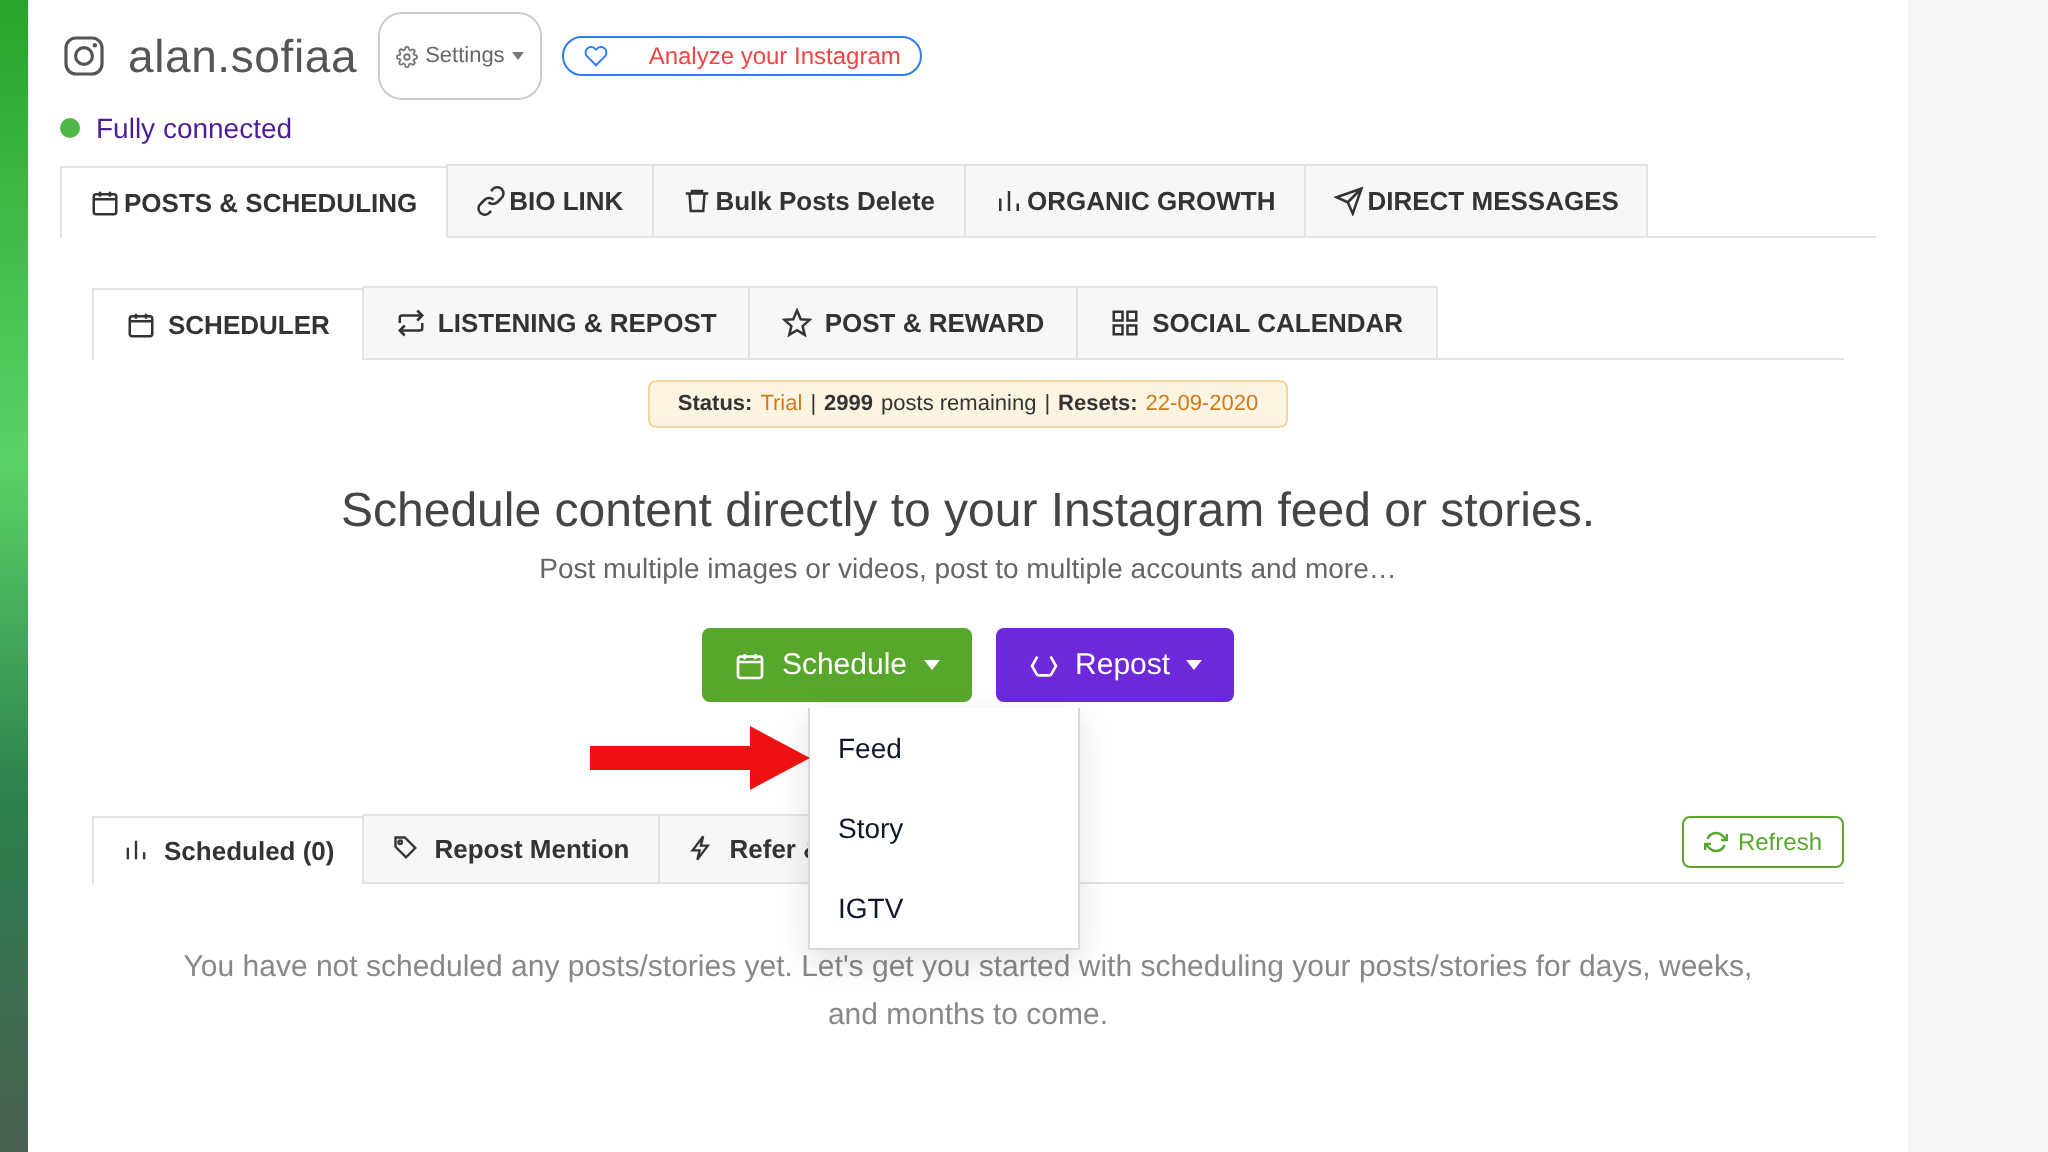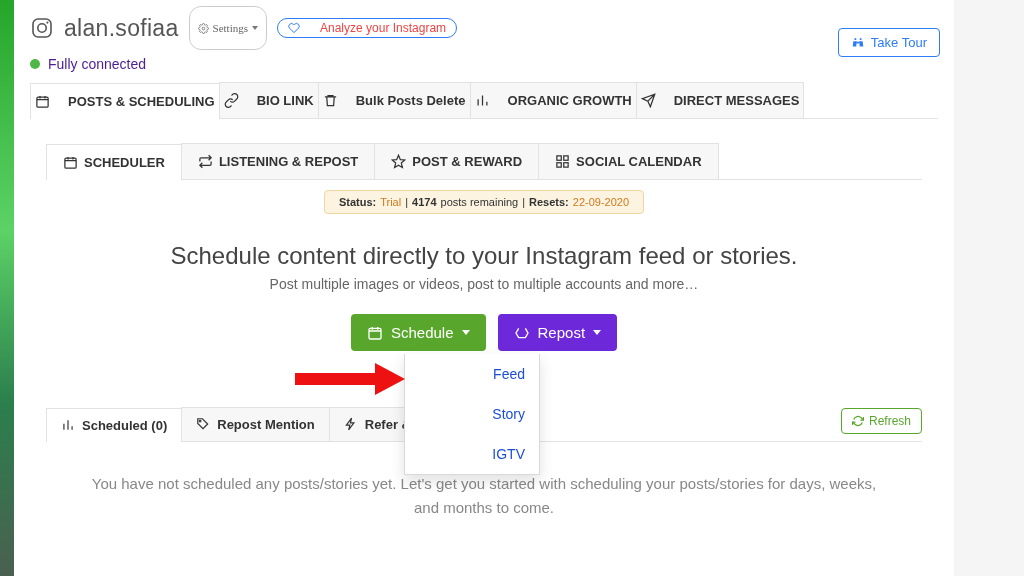--- a/index.html
+++ b/index.html
@@ -37,21 +37,20 @@
       border: 1px solid #ccc;
       border-radius: 12px;
       padding: 15px 8px;
       font-size: 11px;
       color: #666;
       background: #fff;
       display: inline-flex;
       align-items: center;
       gap: 4px;
       cursor: pointer;
-      font-family: Liberation Serif, serif;
     }
     .btn-analyze {
       border: 1px solid #2e7cf6;
       border-radius: 14px;
       padding: 2px 10px;
       font-size: 12px;
       color: #ef4444;
       background: #fff;
       display: inline-flex;
       align-items: center;
@@ -84,26 +83,26 @@
       background: #4fb748;
     }
     .tabs-primary {
       display: flex;
       border-bottom: 1px solid #e2e2e2;
       margin: 0 16px;
     }
     .tabs-primary .tab {
       border: 1px solid #e2e2e2;
       border-bottom: none;
-      padding: 10px 4px;
+      padding: 10px 14px;
       font-size: 13px;
       font-weight: 700;
       color: #333;
       background: #f7f7f7;
-      display: flex; align-items: center; gap: 18px;
+      display: flex; align-items: center; gap: 2px;
       cursor: pointer;
       margin-right: -1px;
     }
     .tabs-primary .tab.active {
       background: #fff;
       position: relative;
       top: 1px;
     }
     .content { padding: 16px; }
     .tabs-secondary {
@@ -179,23 +178,22 @@
       width: 136px;
       background: #fff;
       border: 1px solid #d9d9d9;
       border-top: none;
       box-shadow: 0 6px 14px rgba(0,0,0,.12);
       z-index: 20;
     }
     .dropdown .item {
       padding: 12px 14px;
       font-size: 14px;
-      color: #1d4ed8;
-      cursor: pointer;
-      text-align: right;
+      color: #0f172a;
+      cursor: pointer;
     }
     .arrow {
       position: absolute;
       left: 265px;
       top: 49px;
       z-index: 30;
     }
     .tabs-third-row {
       display: flex;
       align-items: center;
@@ -269,28 +267,20 @@
     <button class="btn-analyze">
       <span>
         <svg width="12" height="12" viewBox="0 0 24 24" fill="none" stroke="#2e7cf6" stroke-width="2">
             <path d="M20.84 4.61a5.5 5.5 0 0 0-7.78 0L12 5.67l-1.06-1.06a5.5 5.5 0 1 0-7.78 7.78L12 21.23l8.84-8.84a5.5 5.5 0 0 0 0-7.78z"></path>
           </svg>
       </span>
       <span>Analyze your Instagram</span>
     </button>
   </div>
 
-  <button class="btn-take-tour">
-    <span>
-      <svg width="14" height="14" viewBox="0 0 24 24" fill="#2e7cf6">
-          <path d="M6 4h3v3H6zM15 4h3v3h-3zM4 9h6l-1 9H3zM14 9h6l1 9h-6zM10 10h4v3h-4z"></path>
-        </svg>
-    </span>
-    <span>Take Tour</span>
-  </button>
 
   <div class="status-row">
     <span class="status-dot"></span>
     <span>Fully connected</span>
   </div>
 
   <div class="tabs-primary">
     <div class="tab active">
       <span class="ico">
           <svg width="15" height="15" viewBox="0 0 24 24" fill="none" stroke="#333" stroke-width="2">
@@ -373,21 +363,21 @@
             </svg>
           </span>
         <span>SOCIAL CALENDAR</span>
       </div>
     </div>
 
     <div class="status-banner">
       <b>Status:</b>
       <span class="orange">Trial</span>
       <span>|</span>
-      <b>4174</b>
+      <b>2999</b>
       <span>posts remaining</span>
       <span>|</span>
       <b>Resets:</b>
       <span class="orange">22-09-2020</span>
     </div>
 
     <div class="hero">
       <h2>Schedule content directly to your Instagram feed or stories.</h2>
       <p>Post multiple images or videos, post to multiple accounts and more…</p>
     </div>

